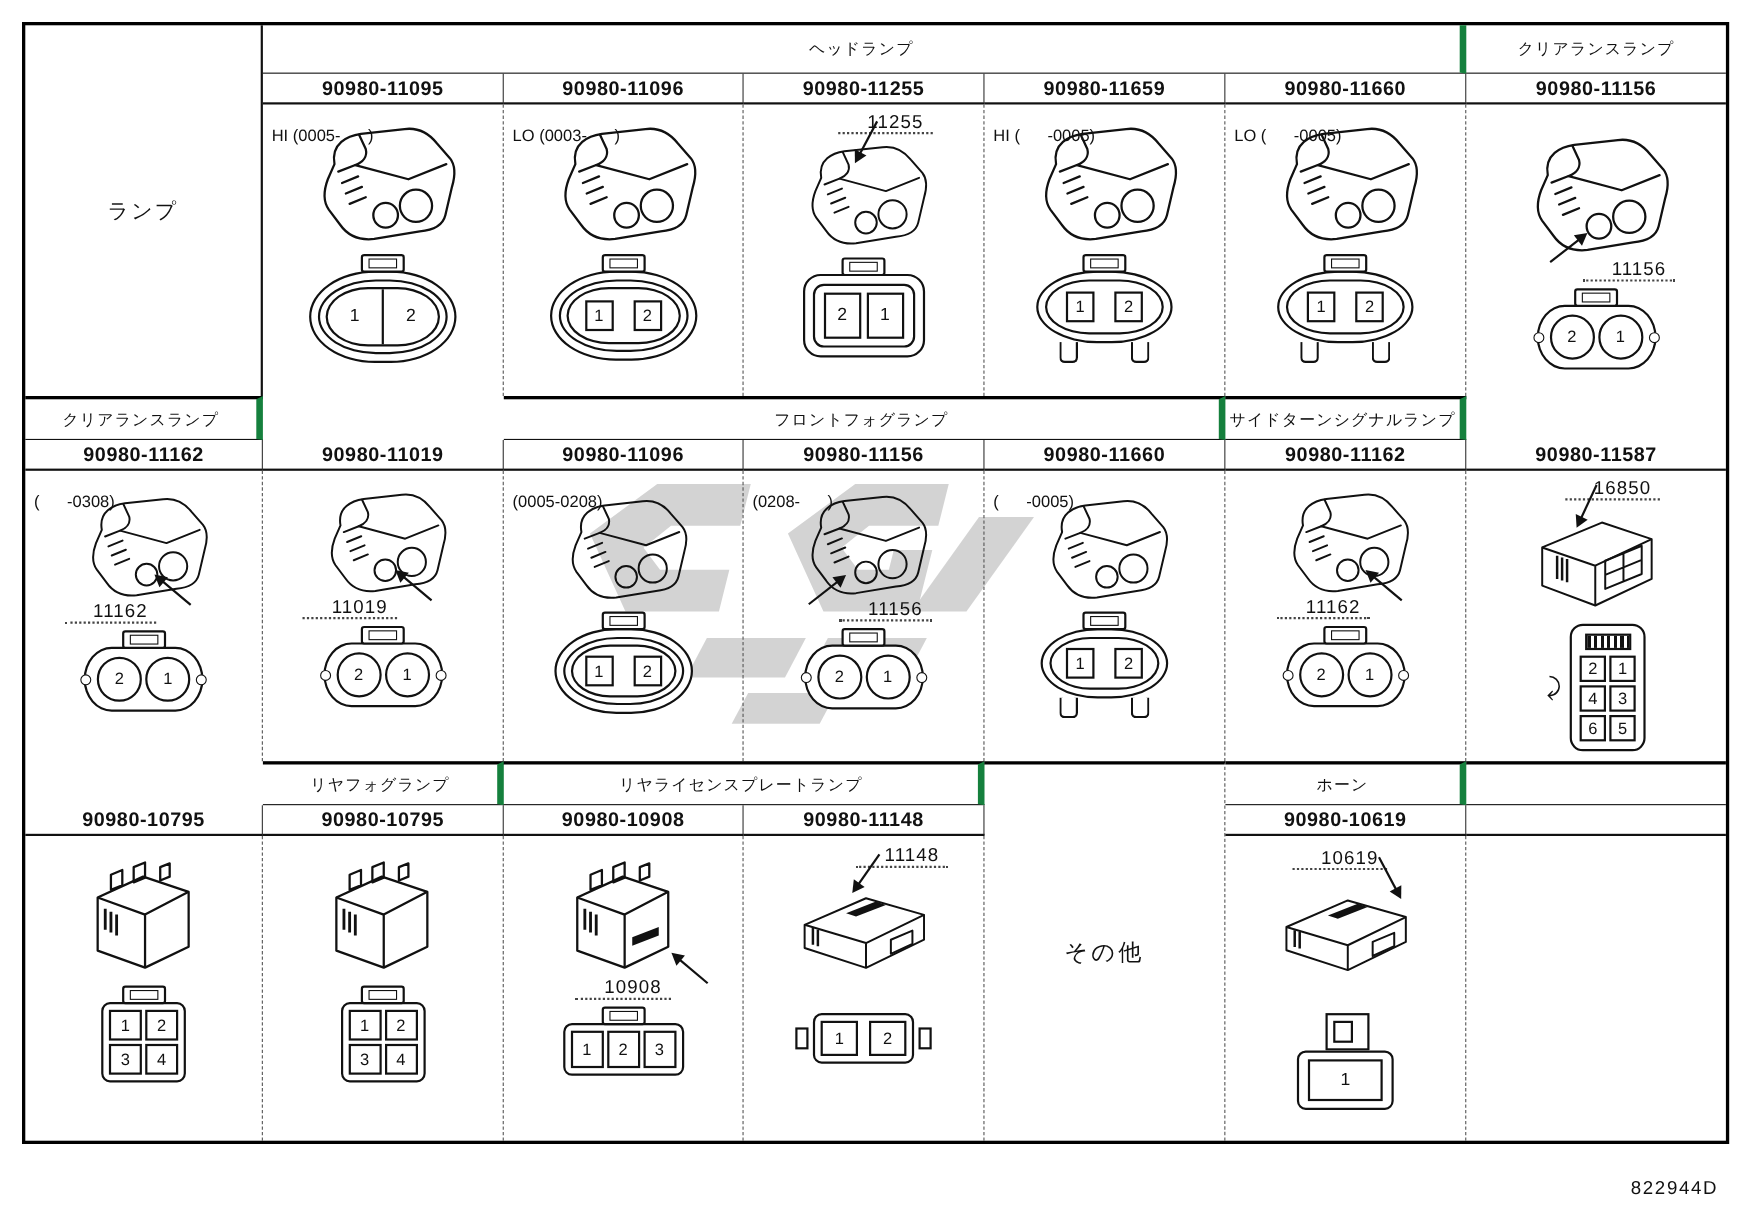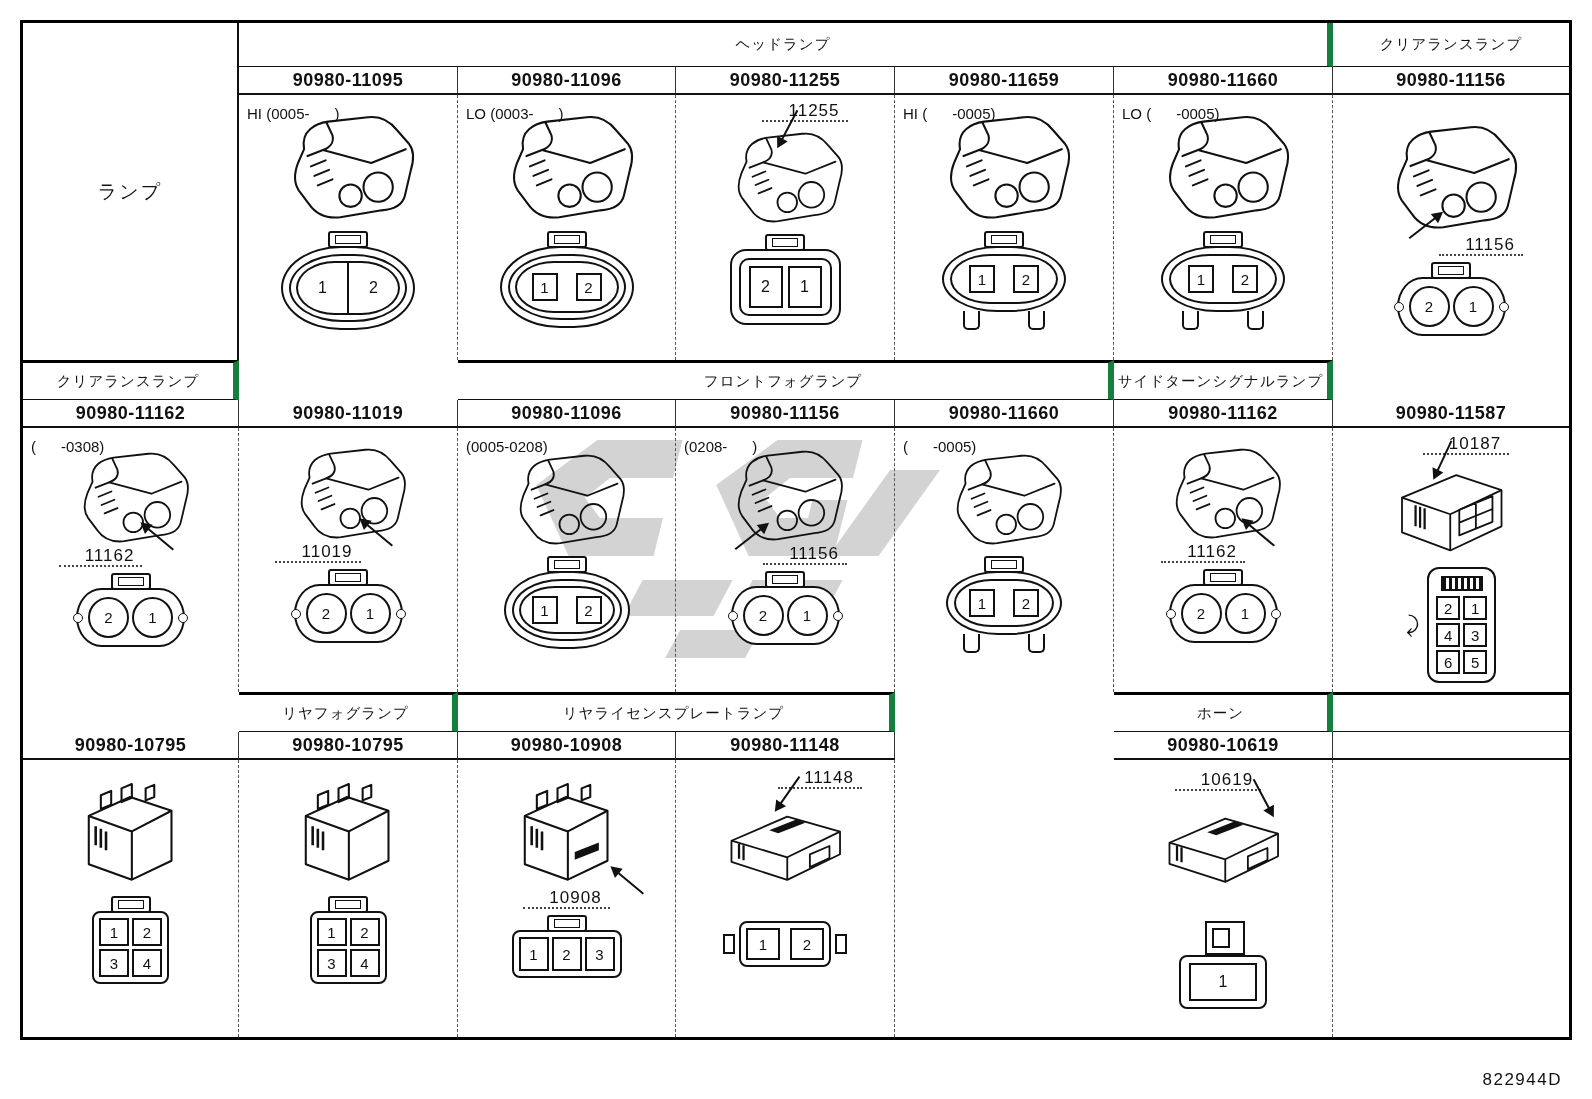--- a/index.html
+++ b/index.html
@@ -16,21 +16,21 @@
        border-right:6px solid #15803d;border-bottom:1.5px solid #111;}
   .part{display:flex;align-items:center;justify-content:center;font-weight:bold;font-size:18px;
         letter-spacing:.5px;border-right:1px solid #333;border-bottom:2px solid #111;}
   .sep{border-top:3px solid #000;}
   .rowlabel{display:flex;align-items:center;justify-content:center;font-size:19px;letter-spacing:2px;
         border-right:2px solid #111;border-bottom:none;}
   .other{display:flex;align-items:center;justify-content:center;font-size:21px;letter-spacing:3px;
         border-right:1px dashed #555;border-bottom:none;}
   .cc{display:flex;flex-direction:column;align-items:center;justify-content:flex-start;
       padding:4px 4px 8px;border-bottom:none;}
-  .ann{position:absolute;top:10px;left:8px;font-size:15px;white-space:pre;z-index:3;}
+  .ann{position:absolute;top:20px;left:8px;font-size:15px;white-space:pre;z-index:3;}
   .iso{width:156px;height:112px;flex:none;margin-top:14px;}
   .iso.sm{height:98px;margin-top:8px;}
   .iso.top{margin-top:24px;}
   
   .callout{position:relative;font-size:17px;letter-spacing:1px;line-height:15px;z-index:3;flex:none;}
   .co-text{border-bottom:2px dotted #444;padding:0 8px 2px 26px;display:inline-block;}
   .arrow{position:absolute;width:40px;height:2px;background:#111;}
   .arrow::after{content:'';position:absolute;right:-3px;top:-5px;border-left:11px solid #111;
     border-top:6px solid transparent;border-bottom:6px solid transparent;}
   
@@ -433,21 +433,21 @@
           </div>
         <div class="fbody">
             <span class="pc">2</span>
             <span class="pc">1</span>
           </div>
       </div>
     </div>
 
     <div class="cell cc last" style="grid-row:6;grid-column:7">
       <div class="callout" style="margin-top:4px;margin-left:30px">
-        <span class="co-text">10187</span>
+        <span class="co-text">16850</span>
         <span class="arrow" style="left:0px;top:22px;transform:rotate(115deg)"></span>
       </div>
       <svg class="iso sm" viewBox="0 0 170 130">
           <use href="#sym-box"></use>
         </svg>
       <div class="face" style="flex-direction:row;align-items:center;gap:8px">
         <span style="font-size:22px;color:#111">⤸</span>
         <div class="vshell">
           <div class="hatch"></div>
           <div style="display:grid;grid-template-columns:24px 24px;grid-auto-rows:24px;gap:3px">
@@ -461,20 +461,23 @@
         </div>
       </div>
     </div>
 
     <div class="cell hdr sep" style="grid-row:7;grid-column:2">
         <span>リヤフォグランプ</span>
       </div>
     <div class="cell hdr sep" style="grid-row:7;grid-column:3/5">
         <span>リヤライセンスプレートランプ</span>
       </div>
+    <div class="cell other sep" style="grid-row:7/10;grid-column:5">
+      <span>その他</span>
+    </div>
     <div class="cell hdr sep" style="grid-row:7;grid-column:6">
         <span>ホーン</span>
       </div>
     <div class="cell hdr sep last" style="grid-row:7;grid-column:7"></div>
 
     <div class="cell part" style="grid-row:8;grid-column:1">
         <span>90980-10795</span>
       </div>
     <div class="cell part" style="grid-row:8;grid-column:2">
         <span>90980-10795</span>

